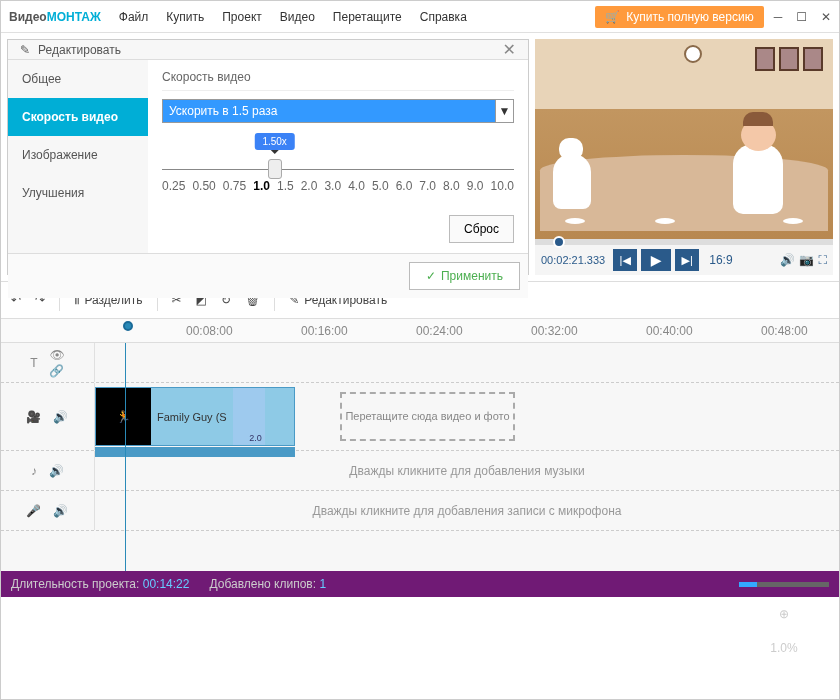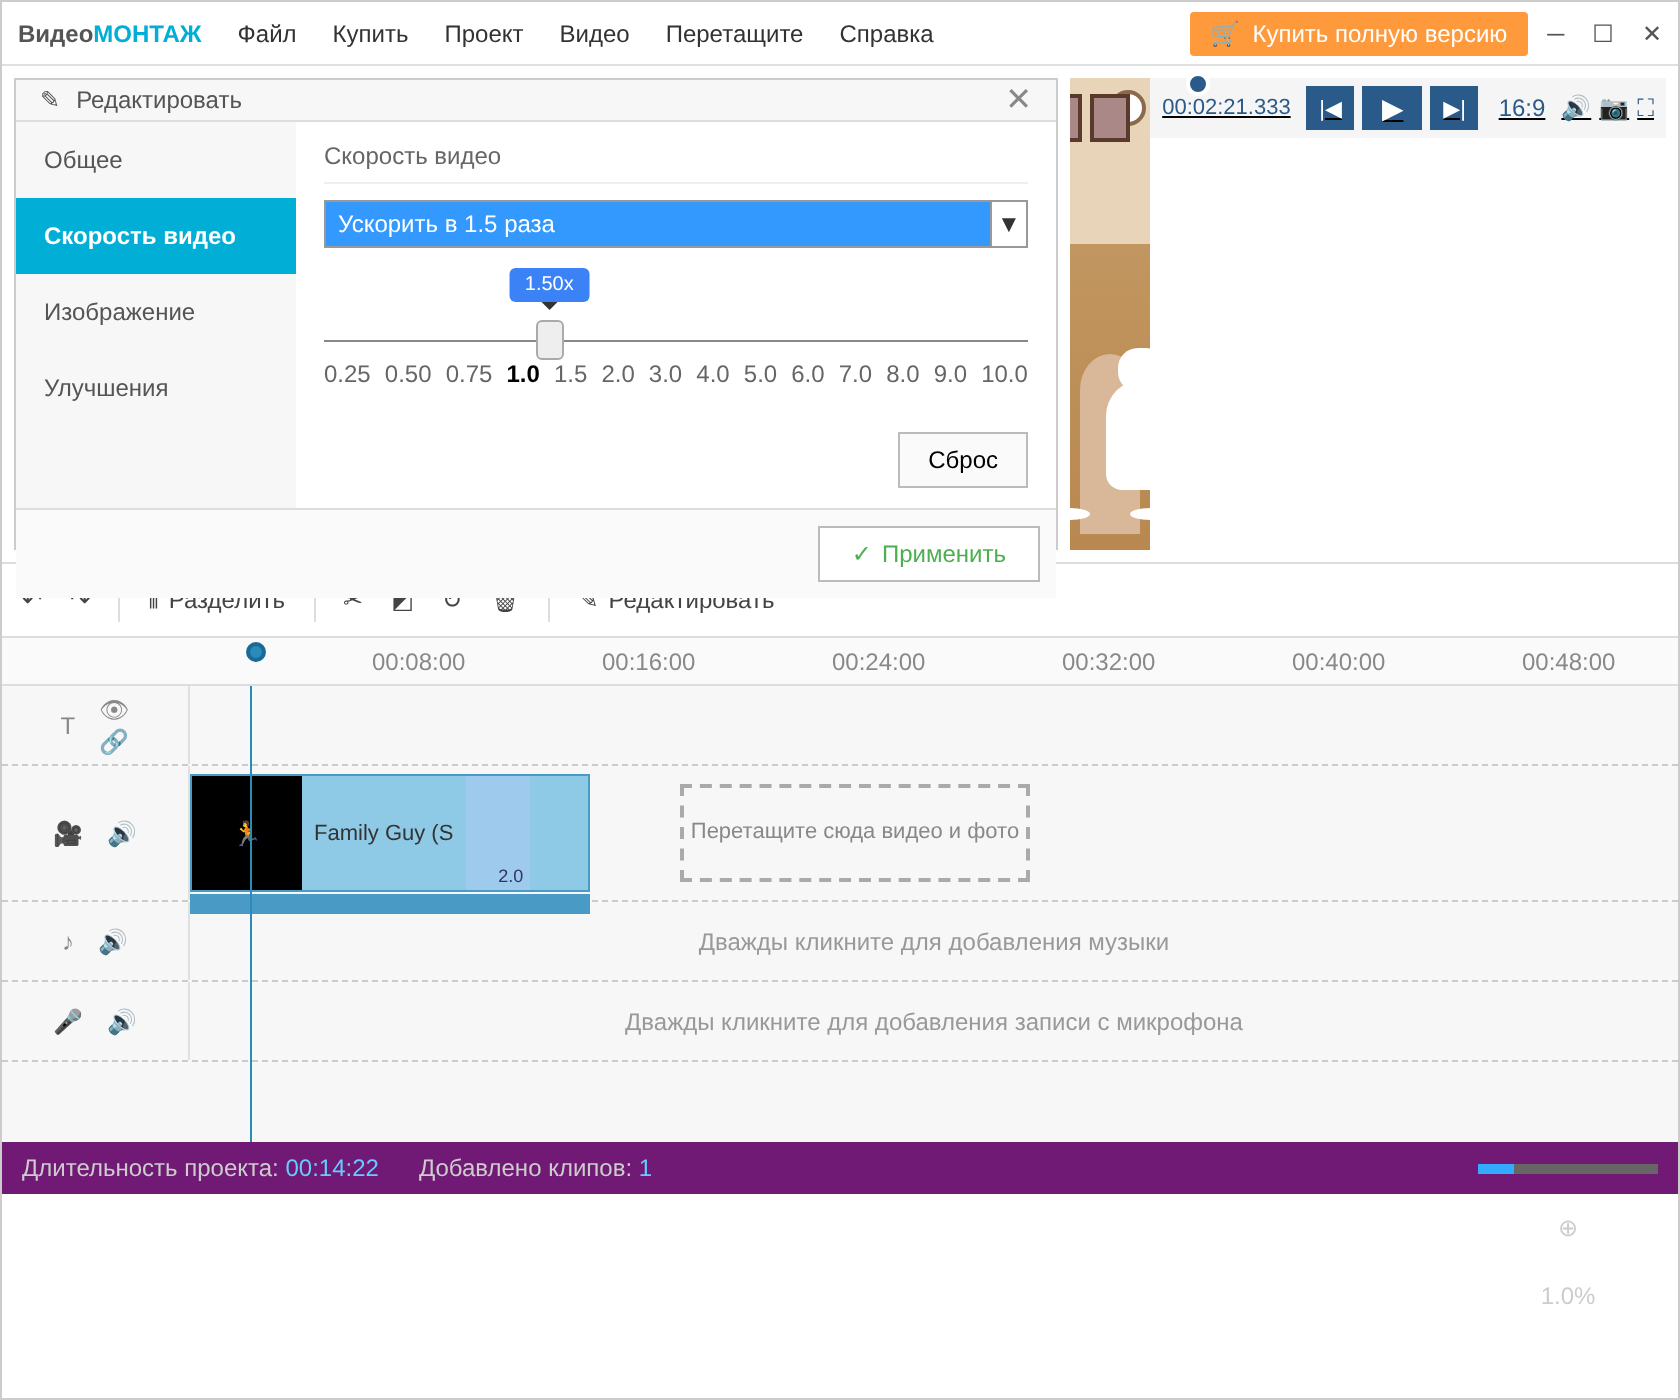--- a/index.html
+++ b/index.html
@@ -27,21 +27,21 @@
 .slider{margin-top:28px;position:relative;height:60px;}
 .sliderrail{position:absolute;top:18px;left:0;right:0;height:1px;background:#888;}
 .sliderlabels{position:absolute;top:28px;left:0;right:0;display:flex;justify-content:space-between;color:#666;font-size:10px;}
 .sliderlabels span.b{font-weight:bold;color:#000;}
 .thumb{position:absolute;top:8px;width:14px;height:20px;background:#eee;border:1px solid #aaa;border-radius:3px;cursor:pointer;}
 .tip{position:absolute;top:-18px;background:#3b82f6;color:#fff;padding:3px 8px;border-radius:3px;font-size:10px;transform:translateX(-50%);}
 .tip:after{content:'';position:absolute;bottom:-4px;left:50%;margin-left:-4px;border:4px solid transparent;border-top-color:#333;border-bottom:none;}
 .resetbtn{float:right;padding:6px 14px;border:1px solid #bbb;background:#fafafa;cursor:pointer;margin-top:4px;}
 .applybar{border-top:1px solid #ddd;padding:8px;display:flex;justify-content:flex-end;background:#fafafa;}
 .applybtn{border:1px solid #bbb;padding:6px 16px;background:#fff;color:#4CAF50;display:flex;align-items:center;gap:5px;cursor:pointer;}
-.preview{flex:1;margin:6px 6px 6px 0;display:flex;flex-direction:row;text-decoration:underline;}
+.preview{flex:1;margin:6px 6px 6px 0;display:flex;flex-direction:column;}
 .vidbox{flex:1;background:#d4a574;position:relative;overflow:hidden;}
 .scene{position:absolute;inset:0;background:linear-gradient(#e8d4b8 0%,#e8d4b8 35%,#c29660 35%,#b88850 100%);}
 .wall{position:absolute;top:0;left:0;right:0;height:35%;background:#e8d4b8;}
 .frames{position:absolute;top:8px;right:10px;display:flex;gap:4px;}
 .frame{width:20px;height:24px;background:#a88;border:2px solid #5a3a2a;}
 .clock{position:absolute;top:6px;left:50%;width:18px;height:18px;background:#fff;border:2px solid #8a6a4a;border-radius:50%;}
 .table{position:absolute;bottom:8px;left:5px;right:5px;height:38%;background:#d8b898;border-radius:50% 50% 0 0 / 20% 20% 0 0;}
 .char1{position:absolute;bottom:30px;left:18px;width:38px;height:55px;background:#fff;border-radius:18px 18px 8px 8px;}
 .char1:before{content:'';position:absolute;top:-16px;left:6px;width:24px;height:22px;background:#fff;border-radius:10px;}
 .char2{position:absolute;bottom:25px;right:50px;width:50px;height:70px;background:#fff;border-radius:20px 20px 10px 10px;}

